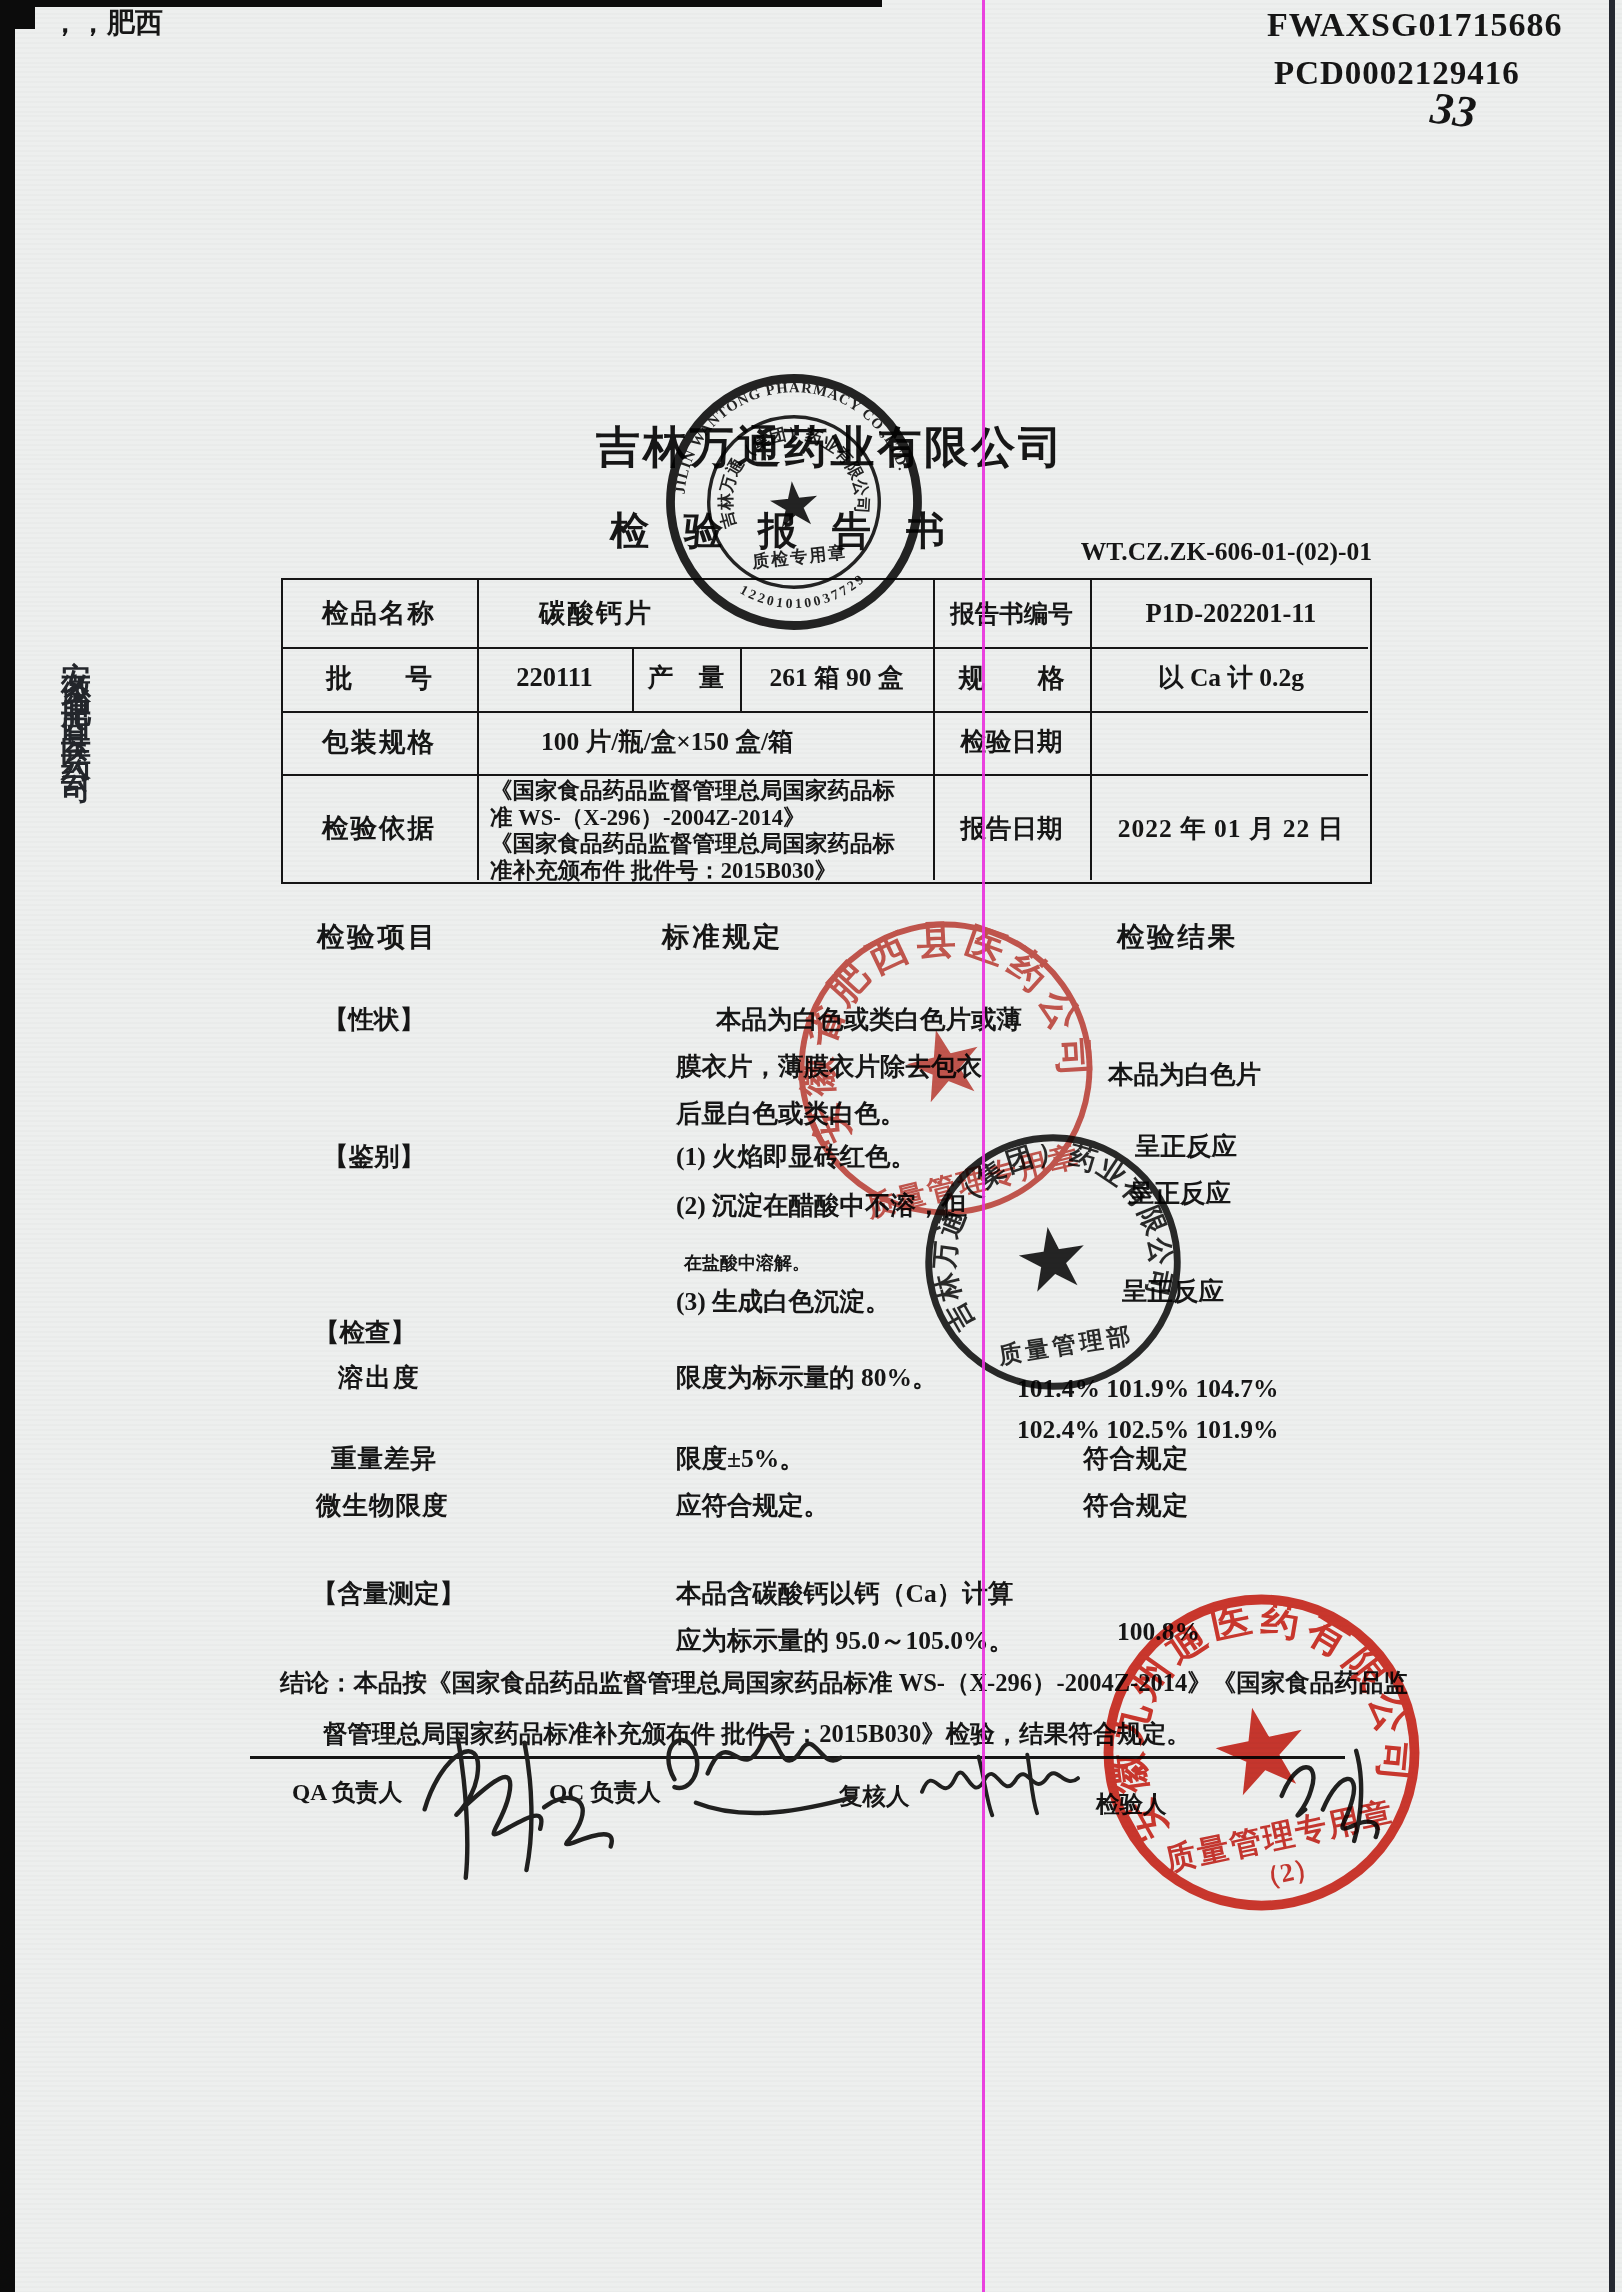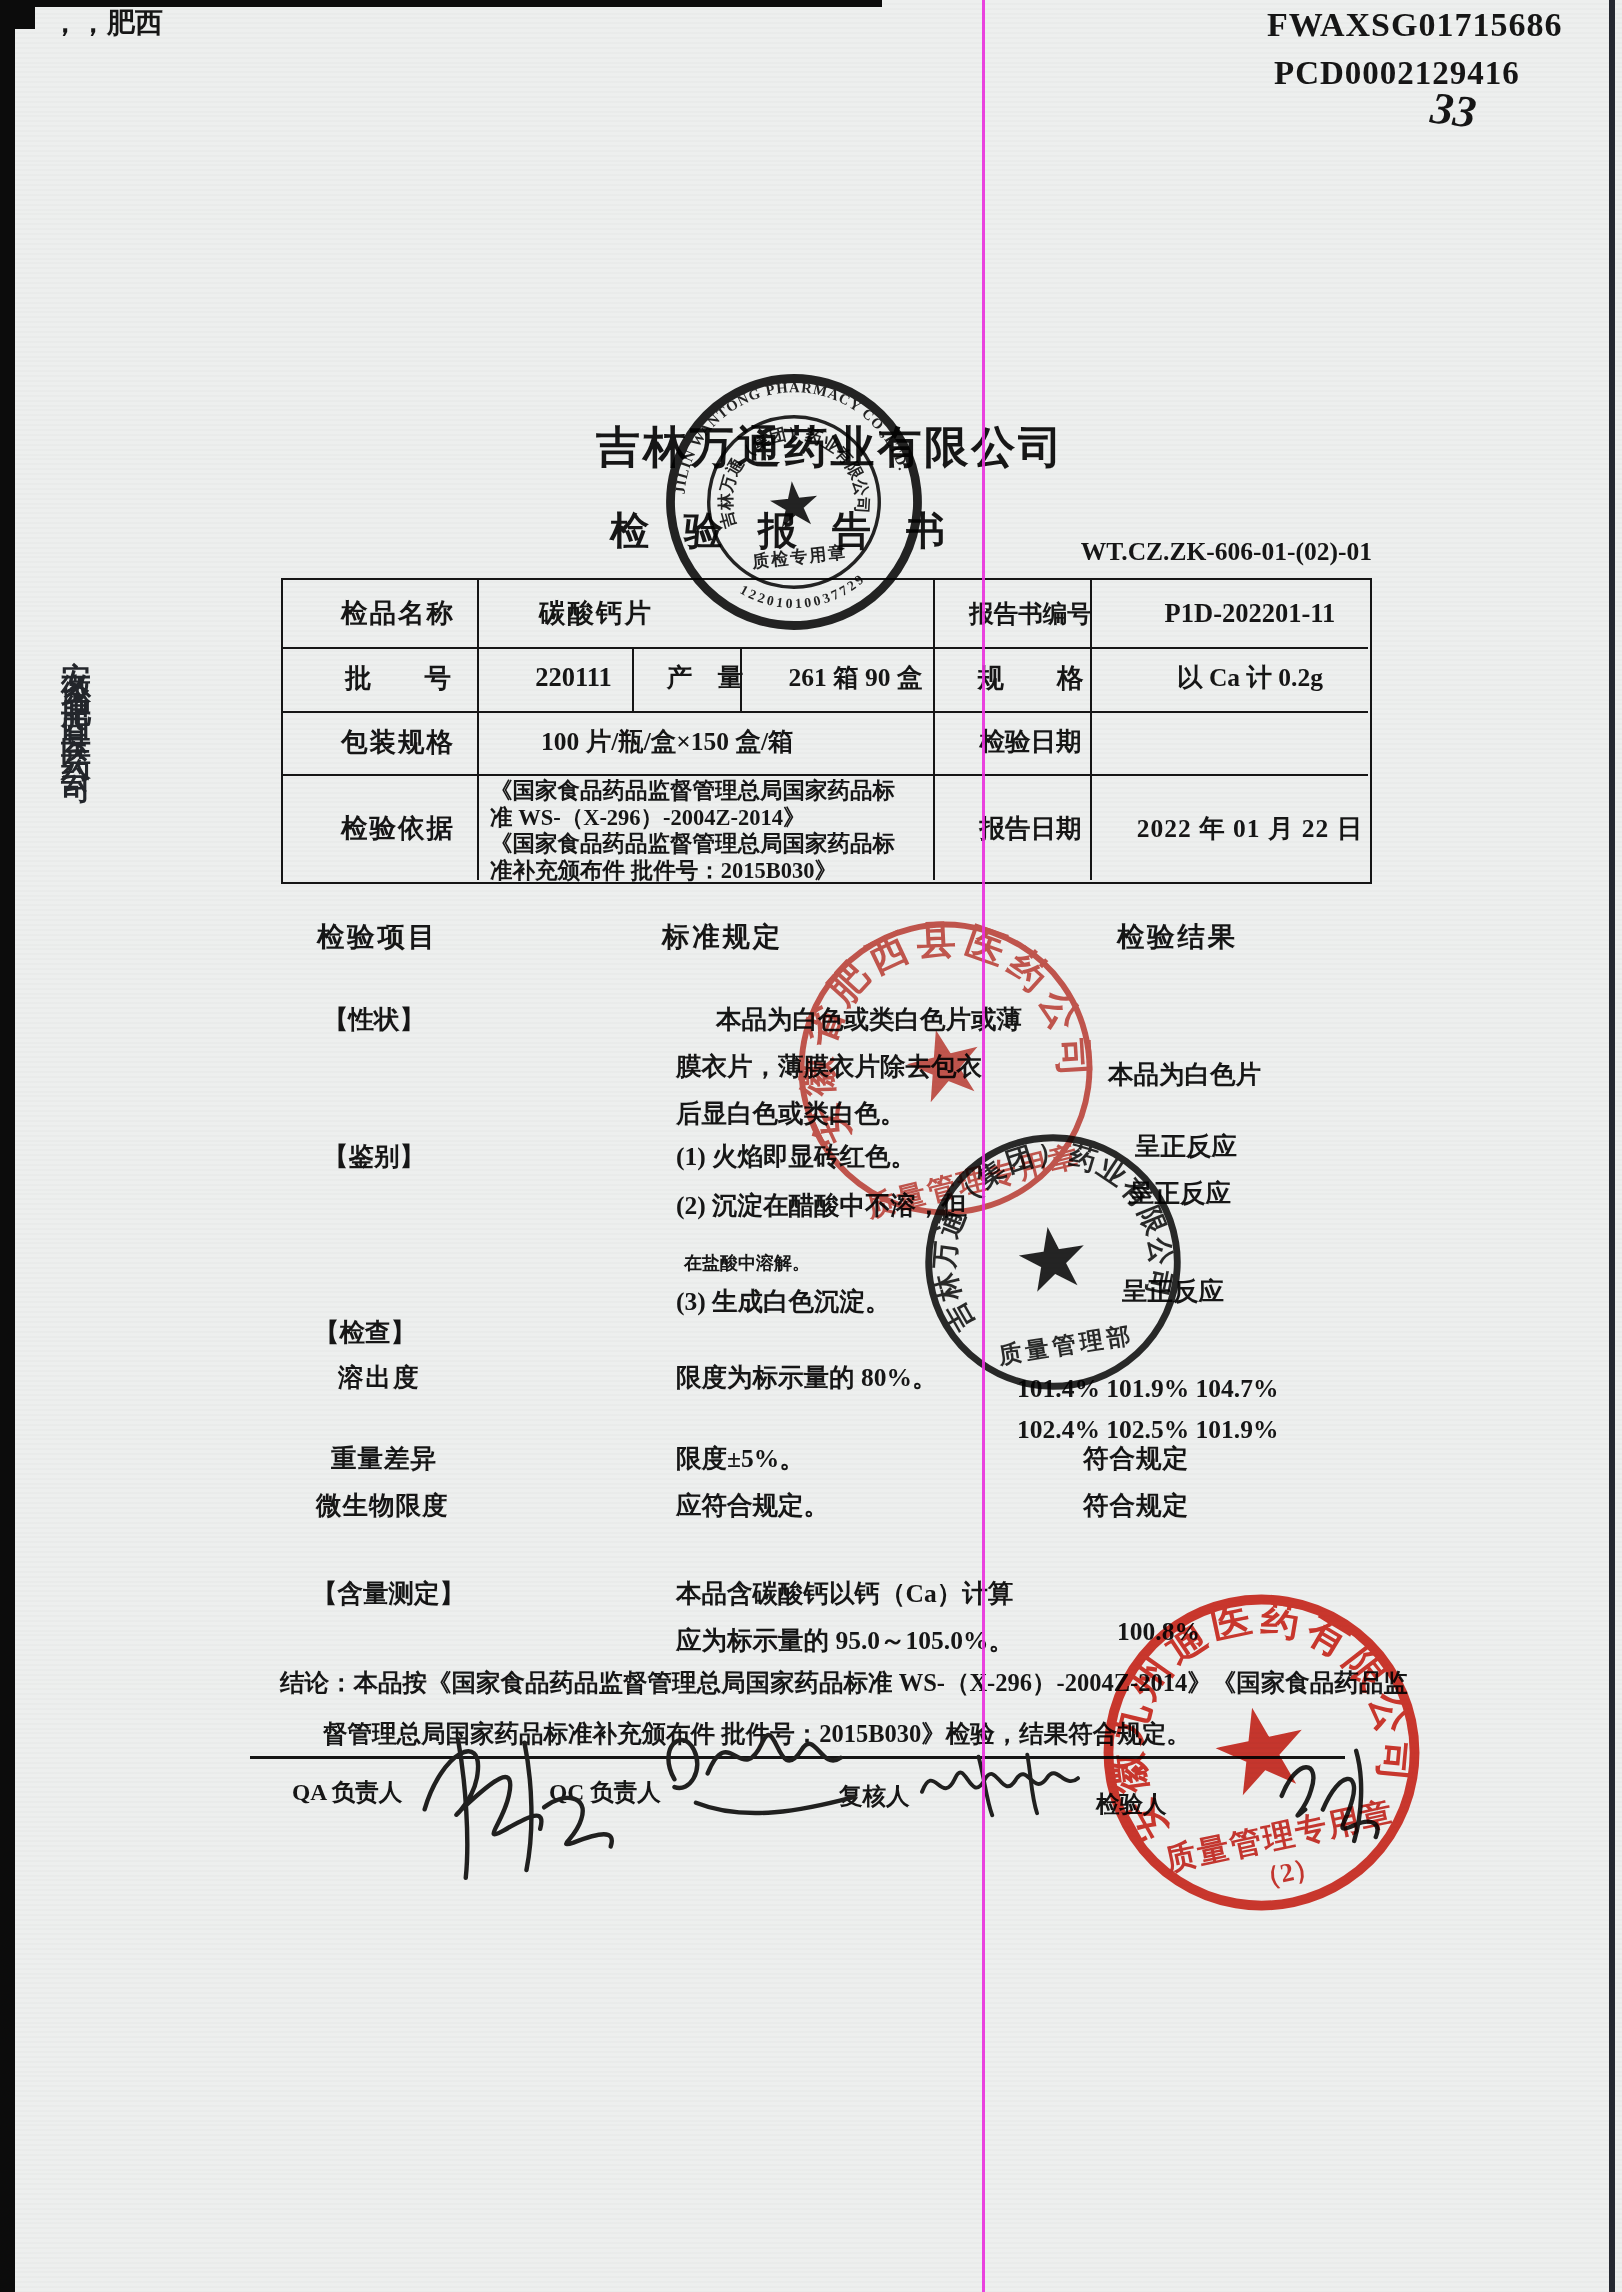--- a/index.html
+++ b/index.html
@@ -11,21 +11,21 @@
   }
   .abs{position:absolute;}
   .noise{left:0;top:0;width:1622px;height:2293px;z-index:1;
     background:repeating-linear-gradient(0deg, rgba(0,0,0,.016) 0 2px, transparent 2px 4.9px);}
   .band{left:0;width:1622px;z-index:1;}
   .band1{top:300;height:74;background:repeating-linear-gradient(90deg, rgba(120,140,160,.22) 0 2.9px, rgba(165,178,190,.12) 2.9px 6.9px);}
   .band2{top:374;height:56;background:rgba(168,180,192,.14);}
   .band3{top:252;height:48;background:rgba(178,188,196,.10);}
   .edge{background:#0c0c0c;z-index:7;}
   .ink{color:#161616;font-weight:bold;}
-  .cell{display:flex;align-items:center;justify-content:center;z-index:2;padding-left:19px;}
+  .cell{display:flex;align-items:center;justify-content:center;z-index:2;}
   .cellL{display:flex;align-items:center;z-index:2;}
   .gridline{background:#151515;z-index:2;}
   .sig{z-index:4;}
   .stamp{z-index:3;mix-blend-mode:multiply;opacity:.93;}
   .stamp2{z-index:4;mix-blend-mode:multiply;opacity:.93;}
   text{font-family:"Liberation Serif","DejaVu Serif",serif;font-weight:bold;}
 </style>
 </head>
 <body>
 

